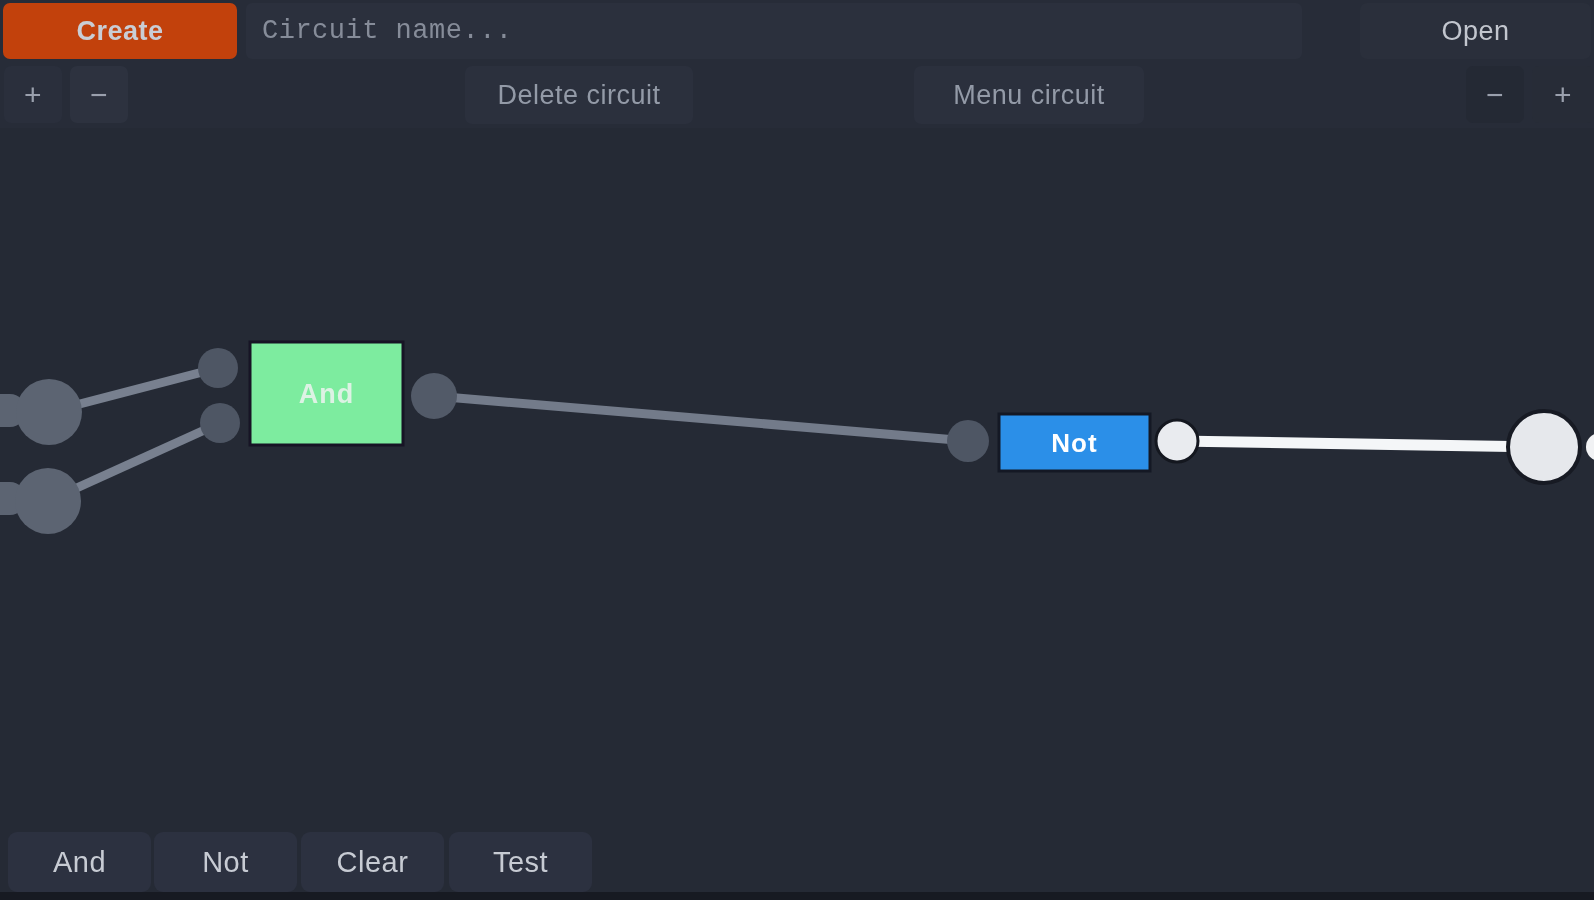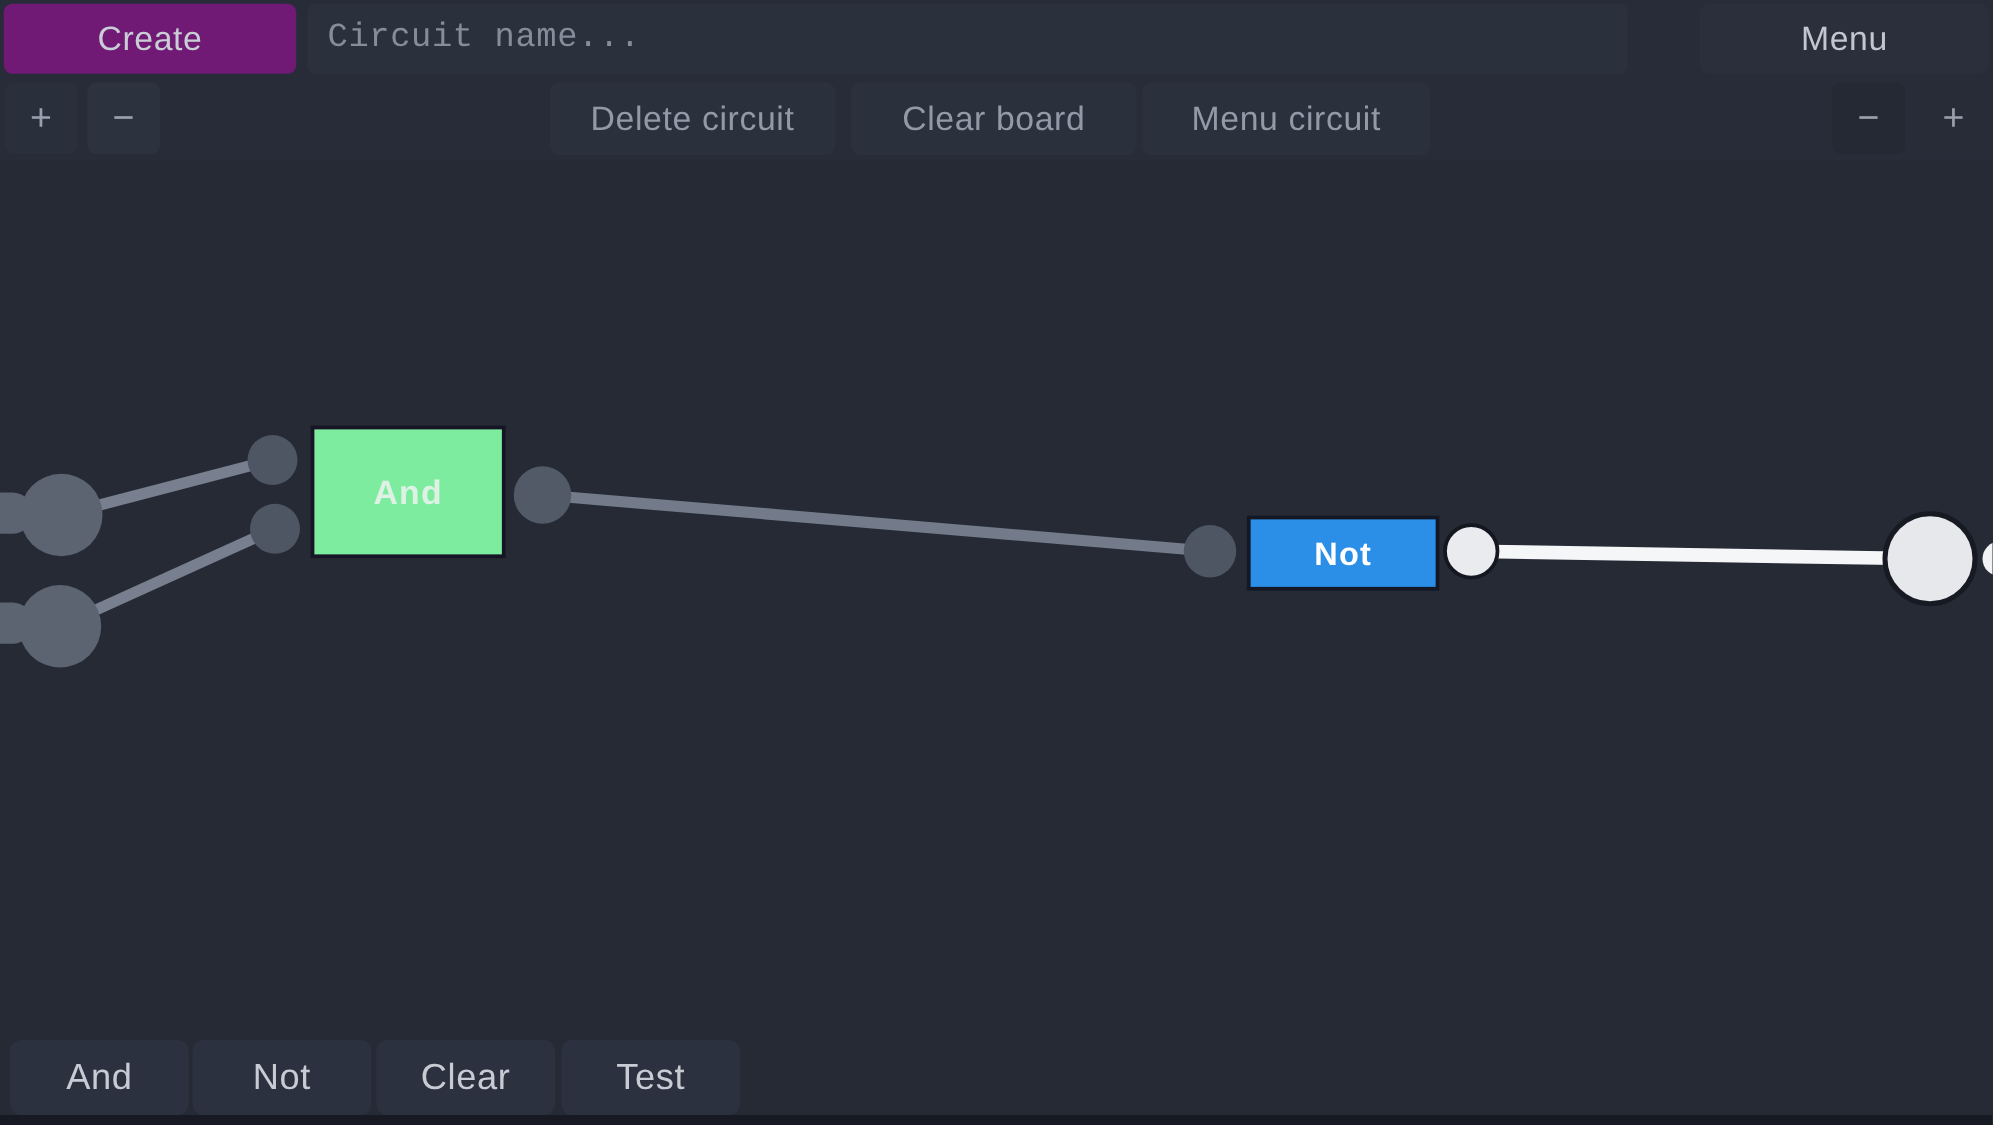--- a/index.html
+++ b/index.html
@@ -20,38 +20,38 @@
   .toolbar{
     position:absolute;left:0;top:62px;width:1594px;height:66px;
     background:#272c38;z-index:5;
   }
   .ui-btn{
     position:absolute;display:flex;align-items:center;justify-content:center;
     border:none;border-radius:7px;background:#2b303d;color:#959ca9;
     font-family:"Liberation Sans", sans-serif;font-size:27px;letter-spacing:.5px;
     padding:0;cursor:default;
   }
-  .create-btn{left:3px;top:3px;width:234px;height:56px;background:#701a75;color:#c9cdd5;}
+  .create-btn{left:3px;top:3px;width:234px;height:56px;background:#c2410c;color:#c9cdd5;font-weight:bold;}
   .menu-btn{left:1360px;top:3px;width:231px;height:56px;background:#2a2f3b;color:#c2c6ce;}
   .name-input{
     position:absolute;left:246px;top:3px;width:1056px;height:56px;
     background:#2b303d;border:none;border-radius:6px;outline:none;
     color:#dfe2e8;font-family:Liberation Mono, monospace;font-size:27px;
     padding:0 16px;box-sizing:border-box;letter-spacing:.5px;
   }
   .name-input::placeholder{color:#868c99;opacity:1;}
 
   .zoom-btn{top:4px;width:58px;height:57px;font-size:30px;color:#9aa0ad;}
   .zin-left{left:4px;background:#2a2f3c;}
   .zout-left{left:70px;background:#2d323f;}
   .zout-right{left:1466px;background:#242934;}
   .zin-right{left:1532px;width:62px;background:#272c37;}
 
   .mid-btn{top:4px;height:58px;background:#2b303d;color:#939aa7;}
-  .del-btn{left:440px;width:228px;text-align:right;}
+  .del-btn{left:465px;width:228px;text-align:right;}
   .clr-btn{left:681px;width:228px;}
   .opn-btn{left:914px;width:230px;}
 
   
   .palette{position:absolute;left:0;top:832px;width:1594px;height:60px;z-index:5;}
   .pal-btn{
     position:absolute;top:0;height:60px;width:143px;
     display:flex;align-items:center;justify-content:center;
     border:none;border-radius:9px;background:#2c3140;color:#c7cbd3;
     font-family:"Liberation Sans", sans-serif;font-size:29px;letter-spacing:.5px;
@@ -98,29 +98,28 @@
 
   <circle cx="1177" cy="441" r="21" fill="#e9ebef" stroke="#14171f" stroke-width="3"></circle>
 
   <circle cx="1544" cy="447" r="36" fill="#e6e8ec" stroke="#171a23" stroke-width="4"></circle>
   <circle cx="1600" cy="447" r="14" fill="#f1f2f4"></circle>
 </svg>
 
 <div class="top-bar">
   <button class="ui-btn create-btn">Create</button>
   <input class="name-input" placeholder="Circuit name..." style="">
-  <button class="ui-btn menu-btn">Menu</button>
+  <button class="ui-btn menu-btn">Open</button>
 </div>
 
 <div class="toolbar">
   <button class="ui-btn zoom-btn zin-left">+</button>
   <button class="ui-btn zoom-btn zout-left">−</button>
 
   <button class="ui-btn mid-btn del-btn">Delete circuit</button>
-  <button class="ui-btn mid-btn clr-btn">Clear board</button>
   <button class="ui-btn mid-btn opn-btn">Menu circuit</button>
 
   <button class="ui-btn zoom-btn zout-right">−</button>
   <button class="ui-btn zoom-btn zin-right">+</button>
 </div>
 
 <div class="palette">
   <button class="pal-btn pal-and">And</button>
   <button class="pal-btn pal-not">Not</button>
   <button class="pal-btn pal-nand">Clear</button>

